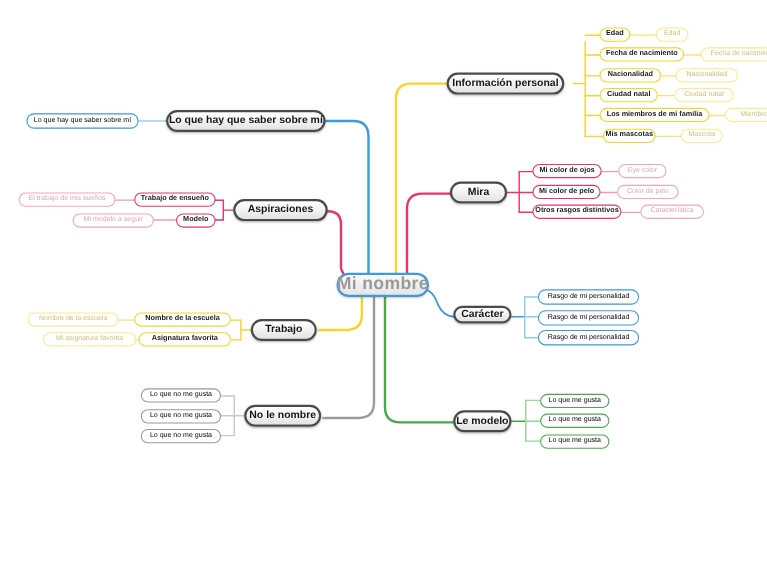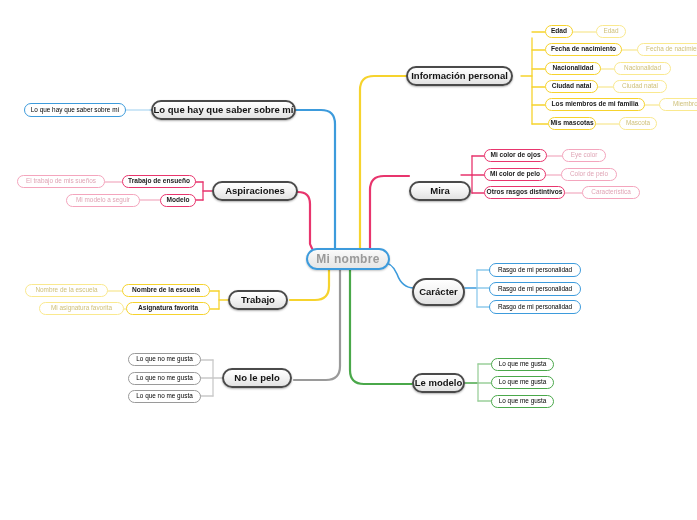--- a/index.html
+++ b/index.html
@@ -22,21 +22,21 @@
     border-radius:999px;
     line-height:1;
     text-align:center;
   }
 
   
   .root{
     border:2px solid #3d9bdc;
     background:linear-gradient(to bottom,#fbfbfb 0%,#efefef 50%,#e6e6e6 100%);
     color:#9a9a9a;
-    font-size:12px;
+    font-size:16px;
     font-weight:bold;
     box-shadow:0 1px 2px rgba(0,0,0,.22);
     letter-spacing:.3px;
   }
 
   
   .lvl1{
     border:2px solid #4a4a4a;
     background:linear-gradient(to bottom,#ffffff 0%,#f4f4f4 45%,#e2e2e2 100%);
     color:#141414;
@@ -161,32 +161,32 @@
 
   <div class="node lvl2 c-yellow" style="left:545px;top:80px;width:53px;height:13px;">Ciudad natal</div>
   <div class="node lvl3 c-yellow-f" style="left:613px;top:80px;width:54px;height:13px;">Ciudad natal</div>
 
   <div class="node lvl2 c-yellow" style="left:545px;top:98px;width:100px;height:13px;">Los miembros de mi familia</div>
   <div class="node lvl3 c-yellow-f" style="left:659px;top:98px;width:58px;height:13px;">Miembro d</div>
 
   <div class="node lvl2 c-yellow" style="left:548px;top:117px;width:48px;height:13px;">Mis mascotas</div>
   <div class="node lvl3 c-yellow-f" style="left:619px;top:117px;width:38px;height:13px;">Mascota</div>
 
-  <div class="node lvl1" style="left:409px;top:181px;width:62px;height:20px;">Mira</div>
+  <div class="node lvl1" style="left:409px;top:165px;width:52px;height:20px;">Mira</div>
 
   <div class="node lvl2 c-pink" style="left:484px;top:149px;width:63px;height:13px;">Mi color de ojos</div>
   <div class="node lvl3 c-pink-f" style="left:562px;top:149px;width:44px;height:13px;">Eye color</div>
 
   <div class="node lvl2 c-pink" style="left:484px;top:168px;width:62px;height:13px;">Mi color de pelo</div>
   <div class="node lvl3 c-pink-f" style="left:561px;top:168px;width:56px;height:13px;">Color de pelo</div>
 
   <div class="node lvl2 c-pink" style="left:484px;top:186px;width:81px;height:13px;">Otros rasgos distintivos</div>
   <div class="node lvl3 c-pink-f" style="left:582px;top:186px;width:58px;height:13px;">Característica</div>
 
-  <div class="node lvl1" style="left:412px;top:278px;width:53px;height:28px;">Carácter</div>
+  <div class="node lvl1" style="left:412px;top:278px;width:53px;height:16px;">Carácter</div>
 
   <div class="node lvl3 c-blue" style="left:489px;top:263px;width:92px;height:14px;">Rasgo de mi personalidad</div>
   <div class="node lvl3 c-blue" style="left:489px;top:282px;width:92px;height:14px;">Rasgo de mi personalidad</div>
   <div class="node lvl3 c-blue" style="left:489px;top:300px;width:92px;height:14px;">Rasgo de mi personalidad</div>
 
   <div class="node lvl1" style="left:412px;top:373px;width:53px;height:20px;">Le modelo</div>
 
   <div class="node lvl3 c-green" style="left:491px;top:358px;width:63px;height:13px;">Lo que me gusta</div>
   <div class="node lvl3 c-green" style="left:491px;top:376px;width:63px;height:13px;">Lo que me gusta</div>
   <div class="node lvl3 c-green" style="left:491px;top:395px;width:63px;height:13px;">Lo que me gusta</div>
@@ -204,19 +204,19 @@
   <div class="node lvl3 c-pink-f" style="left:66px;top:194px;width:74px;height:13px;">Mi modelo a seguir</div>
 
   <div class="node lvl1" style="left:228px;top:290px;width:60px;height:20px;">Trabajo</div>
 
   <div class="node lvl2 c-yellow" style="left:122px;top:284px;width:88px;height:13px;">Nombre de la escuela</div>
   <div class="node lvl3 c-yellow-f" style="left:25px;top:284px;width:83px;height:13px;">Nombre de la escuela</div>
 
   <div class="node lvl2 c-yellow" style="left:126px;top:302px;width:84px;height:13px;">Asignatura favorita</div>
   <div class="node lvl3 c-yellow-f" style="left:39px;top:302px;width:85px;height:13px;">Mi asignatura favorita</div>
 
-  <div class="node lvl1" style="left:222px;top:368px;width:70px;height:20px;">No le pelo</div>
+  <div class="node lvl1" style="left:222px;top:368px;width:70px;height:20px;">No le nombre</div>
 
   <div class="node lvl3 c-gray" style="left:128px;top:353px;width:73px;height:13px;">Lo que no me gusta</div>
   <div class="node lvl3 c-gray" style="left:128px;top:372px;width:73px;height:13px;">Lo que no me gusta</div>
   <div class="node lvl3 c-gray" style="left:128px;top:390px;width:73px;height:13px;">Lo que no me gusta</div>
 
 </div>
 
 </body></html>

